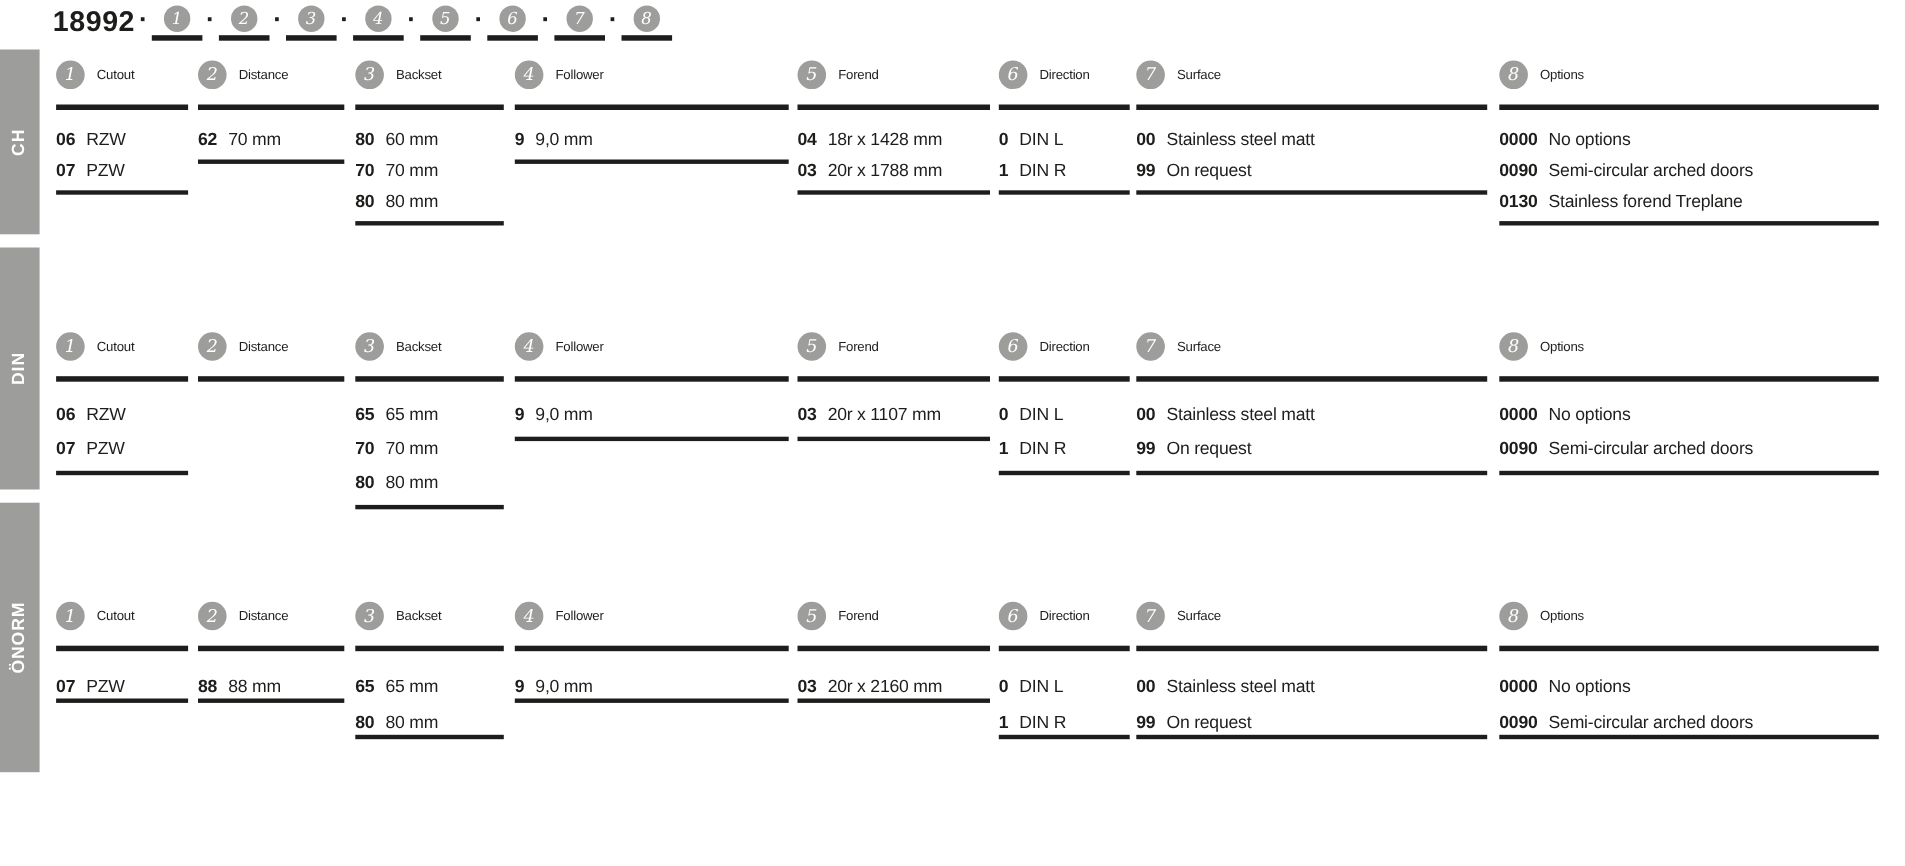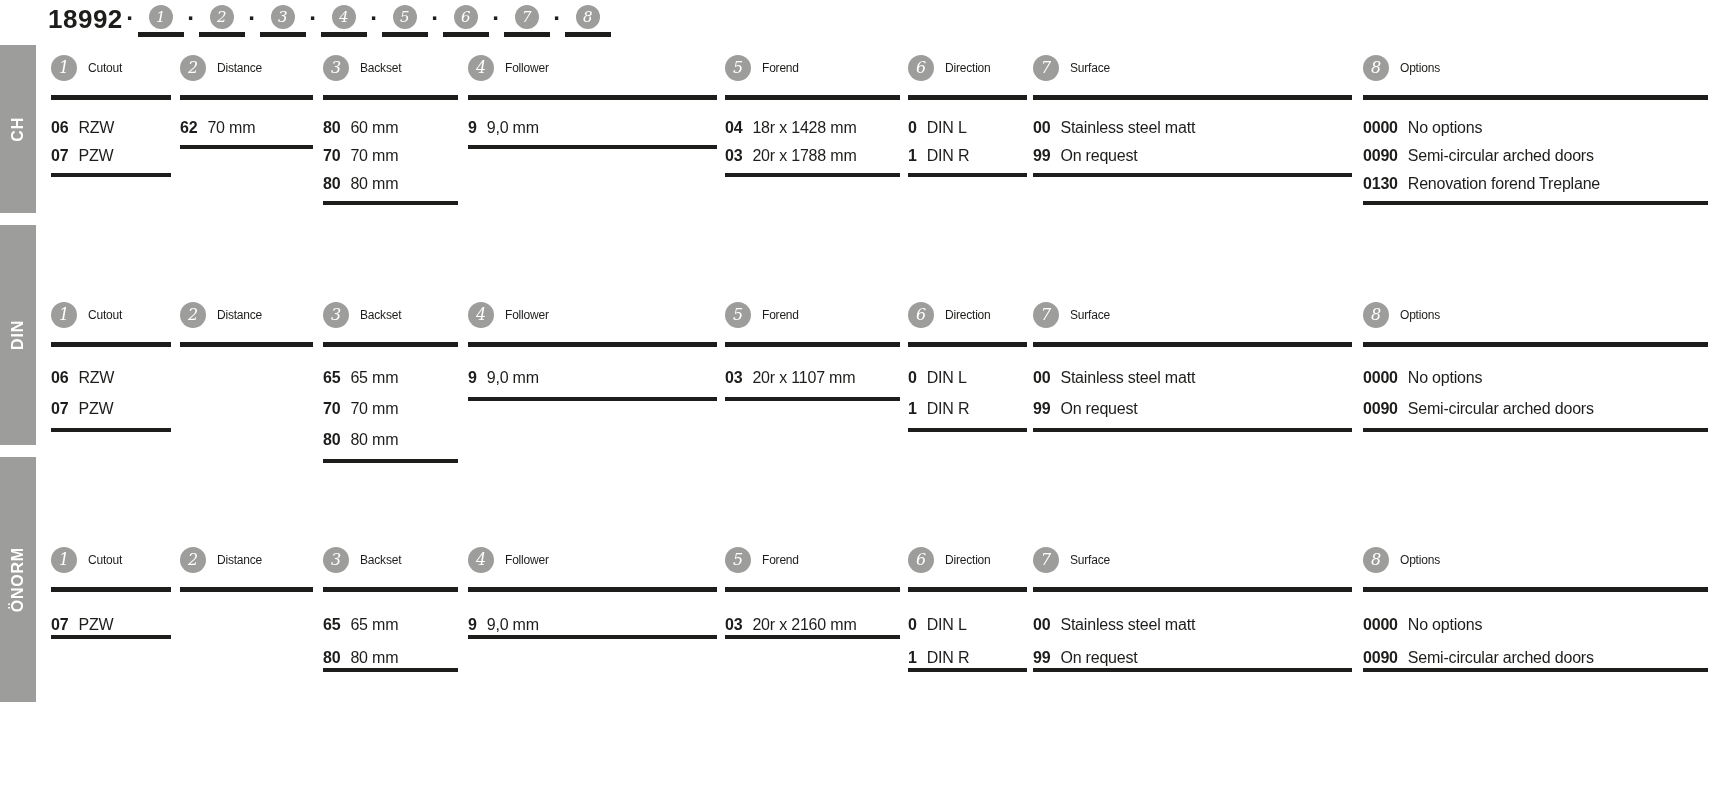--- a/index.html
+++ b/index.html
@@ -219,21 +219,21 @@
           <div class="item">
             <span class="item-code">0000</span>
             <span class="item-label">No options</span>
           </div>
           <div class="item">
             <span class="item-code">0090</span>
             <span class="item-label">Semi-circular arched doors</span>
           </div>
           <div class="item">
             <span class="item-code">0130</span>
-            <span class="item-label">Renovation forend Treplane</span>
+            <span class="item-label">Stainless forend Treplane</span>
           </div>
         </div>
       </div>
     </div>
     <div class="section sec-din">
       <div class="band">
         <span class="band-label">DIN</span>
       </div>
       <div class="col" style="left: 51px; width: 120px;">
         <div class="col-header">
@@ -364,20 +364,26 @@
             <span class="item-code">07</span>
             <span class="item-label">PZW</span>
           </div>
         </div>
       </div>
       <div class="col" style="left: 180px; width: 133px;">
         <div class="col-header">
           <span class="col-circle">2</span>
           <span class="col-title">Distance</span>
         </div>
+        <div class="col-items">
+          <div class="item">
+            <span class="item-code">88</span>
+            <span class="item-label">88 mm</span>
+          </div>
+        </div>
       </div>
       <div class="col" style="left: 323px; width: 135px;">
         <div class="col-header">
           <span class="col-circle">3</span>
           <span class="col-title">Backset</span>
         </div>
         <div class="col-items">
           <div class="item">
             <span class="item-code">65</span>
             <span class="item-label">65 mm</span>

